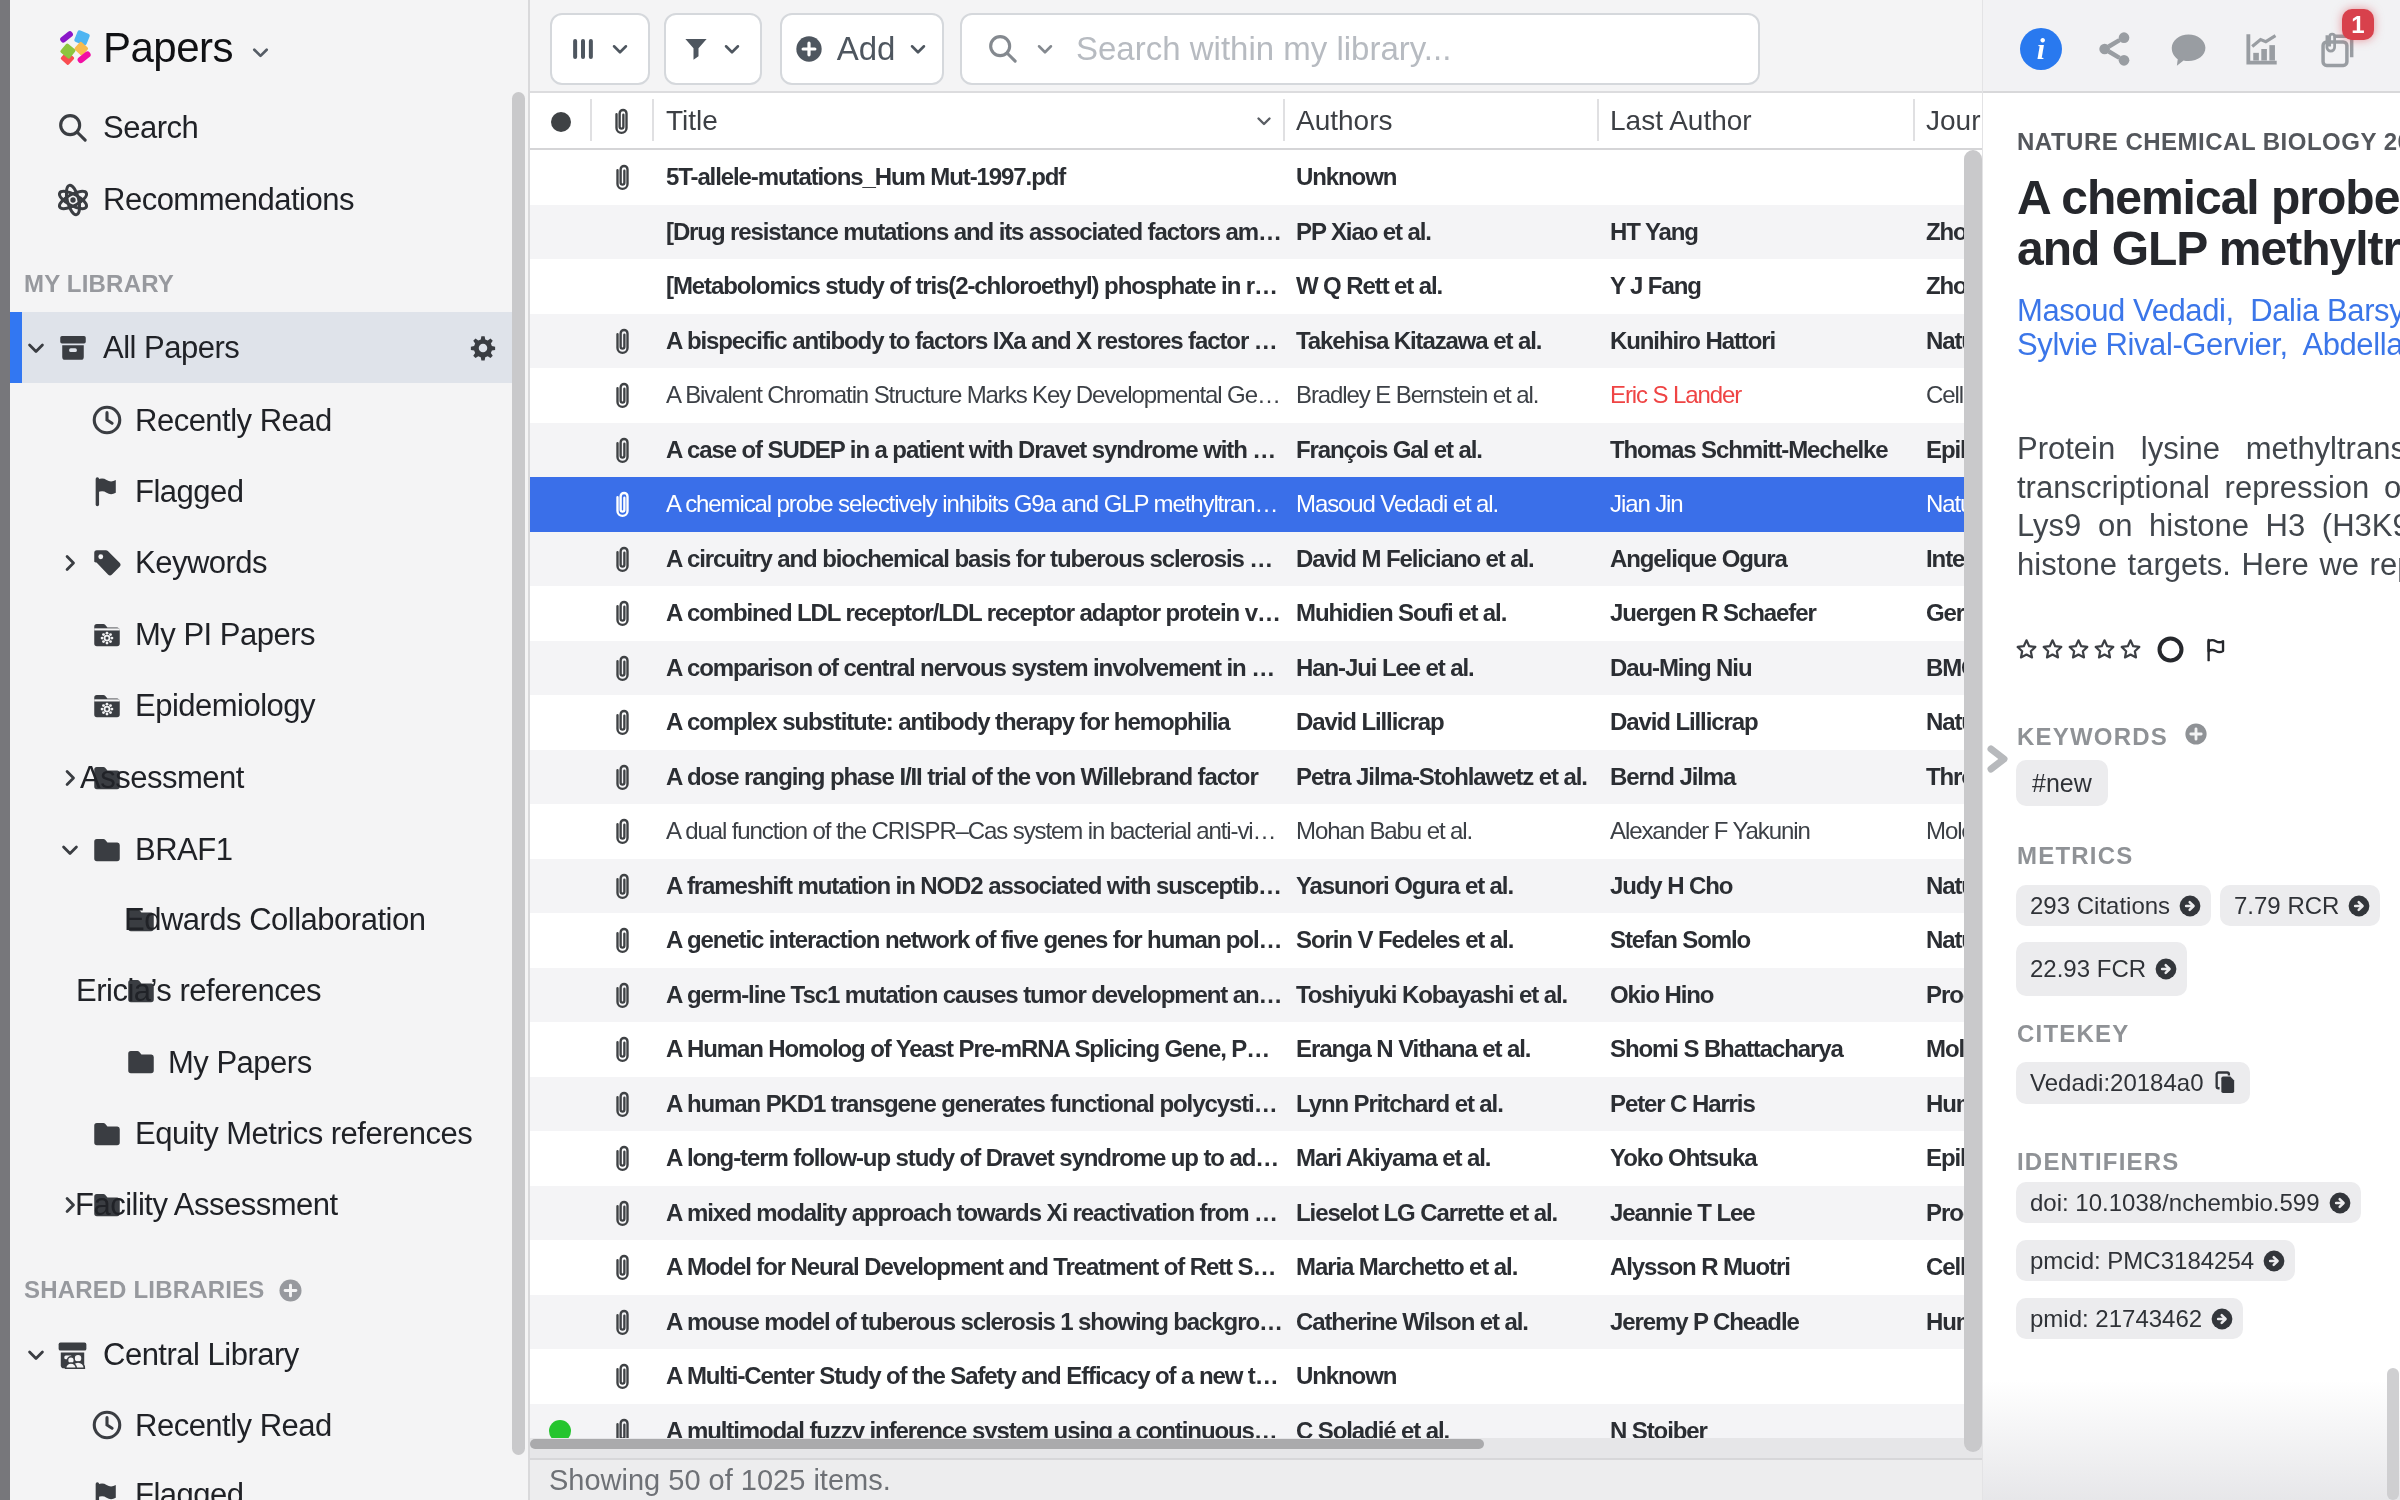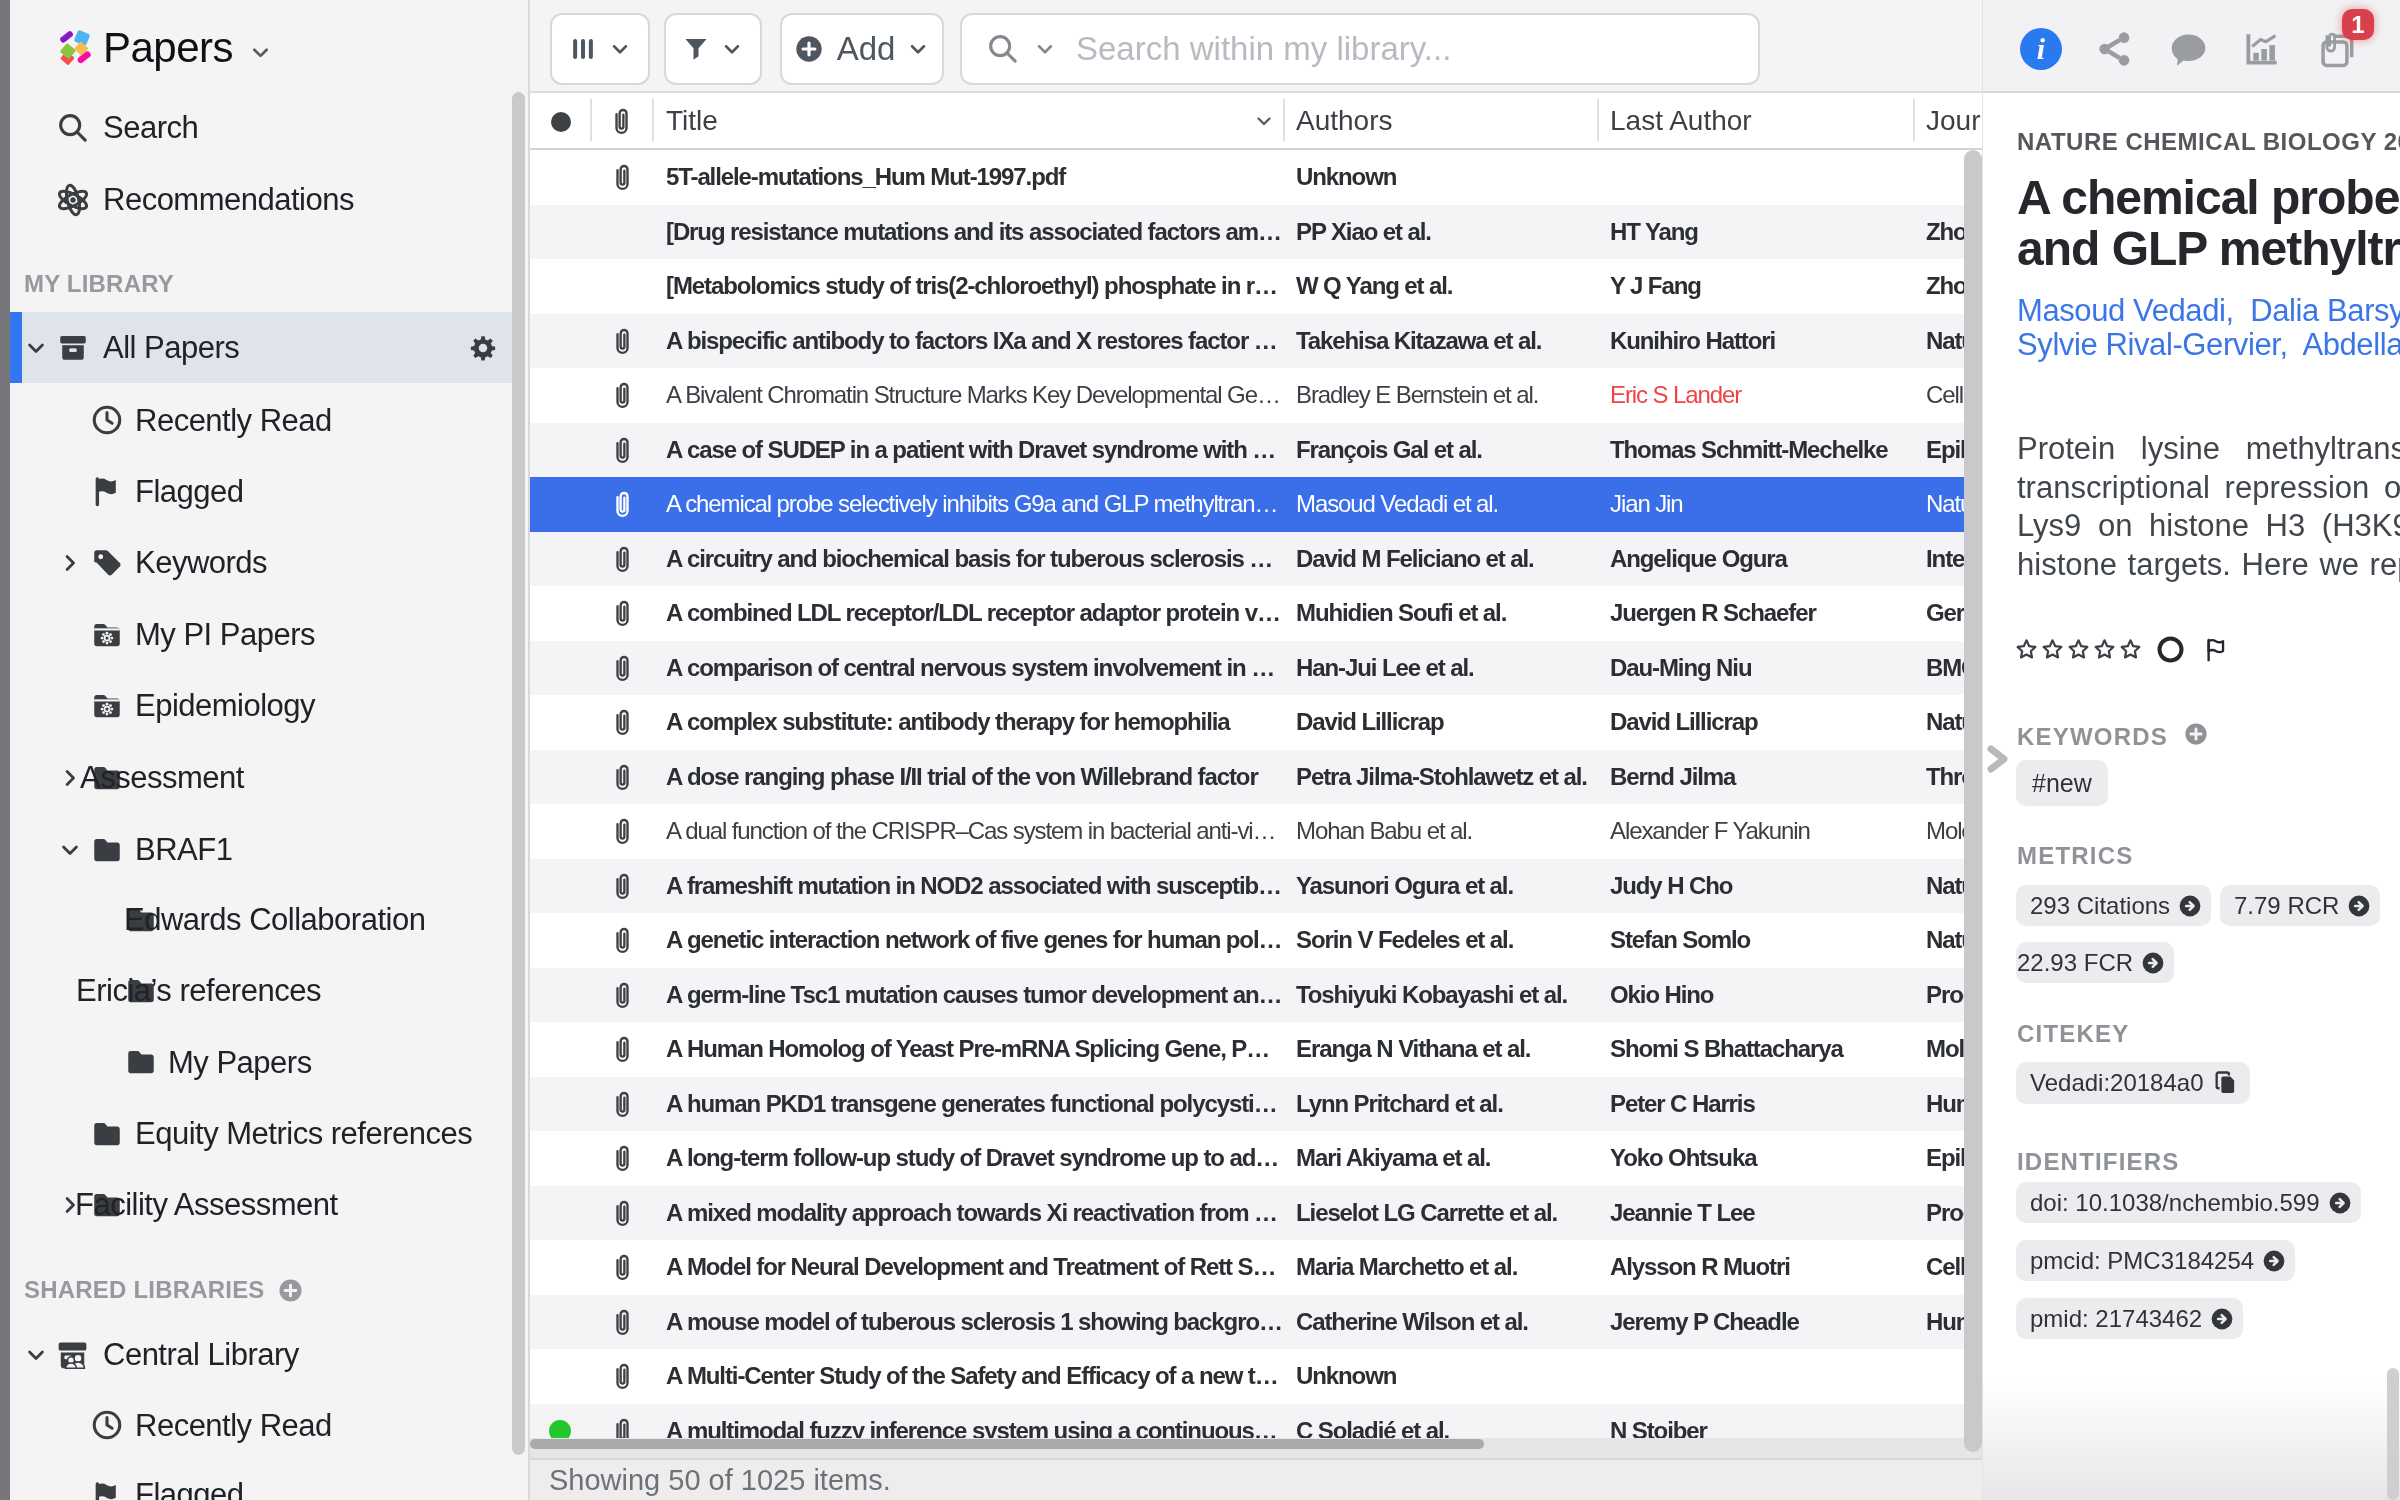--- a/index.html
+++ b/index.html
@@ -402,21 +402,21 @@
         <div class="c2"></div>
         <div class="c3">[Drug resistance mutations and its associated factors among the patients]</div>
         <div class="c4">PP Xiao et al.</div>
         <div class="c5">HT Yang</div>
         <div class="c6">Zhonghua</div>
       </div>
   <div class="trow b">
         <div class="c1"></div>
         <div class="c2"></div>
         <div class="c3">[Metabolomics study of tris(2-chloroethyl) phosphate in rats]</div>
-        <div class="c4">W Q Yang et al.</div>
+        <div class="c4">W Q Rett et al.</div>
         <div class="c5">Y J Fang</div>
         <div class="c6">Zhonghua</div>
       </div>
   <div class="trow b alt">
         <div class="c1"></div>
         <div class="c2">
           <svg style="width:30px;height:30px;color:#3f4245">
             <use href="#s-clip"></use>
           </svg>
         </div>
@@ -733,21 +733,21 @@
       <use href="#s-pluscg"></use>
     </svg>
 <div class="pill" style="left:33px;top:760px;height:46px;padding:0 16px;font-size:25px">#new</div>
 <div class="rtxt rhead" style="top:842px">METRICS</div>
 <div class="pill" style="left:33px;top:885px;height:41px;padding:0 8px 0 14px">293 Citations<svg style="width:26px;height:26px;margin-left:7px">
         <use href="#s-arrc"></use>
       </svg></div>
 <div class="pill" style="left:237px;top:885px;height:41px;padding:0 8px 0 14px">7.79 RCR<svg style="width:26px;height:26px;margin-left:7px">
         <use href="#s-arrc"></use>
       </svg></div>
-<div class="pill" style="left:33px;top:942px;height:41px;padding:0 8px 0 1px">22.93 FCR<svg style="width:26px;height:26px;margin-left:7px">
+<div class="pill" style="left:33px;top:942px;height:54px;padding:0 8px 0 14px">22.93 FCR<svg style="width:26px;height:26px;margin-left:7px">
         <use href="#s-arrc"></use>
       </svg></div>
 <div class="rtxt rhead" style="top:1020px">CITEKEY</div>
 <div class="pill" style="left:33px;top:1062px;height:42px;padding:0 10px 0 14px">Vedadi:20184a0<svg style="width:28px;height:28px;margin-left:8px">
         <use href="#s-copy"></use>
       </svg></div>
 <div class="rtxt rhead" style="top:1148px">IDENTIFIERS</div>
 <div class="pill" style="left:33px;top:1182px;height:41px;padding:0 8px 0 14px">doi: 10.1038/nchembio.599<svg style="width:26px;height:26px;margin-left:7px">
         <use href="#s-arrc"></use>
       </svg></div>

